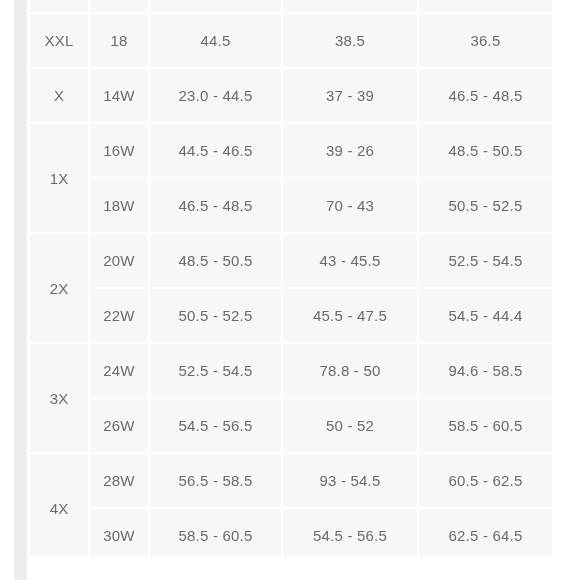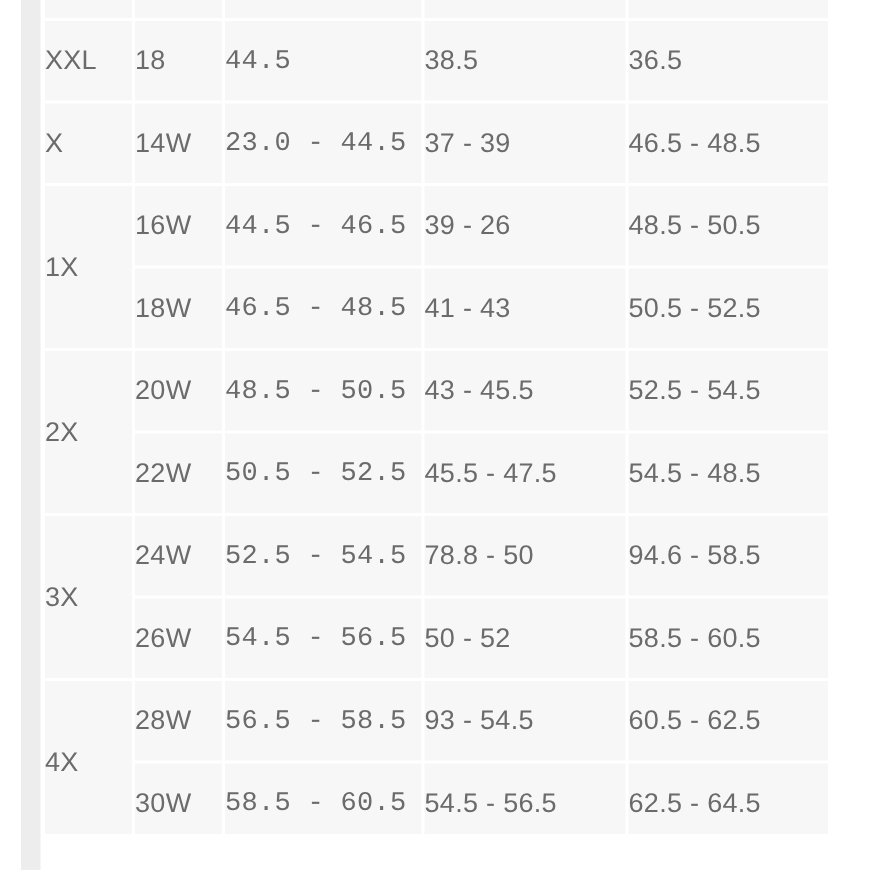--- a/index.html
+++ b/index.html
@@ -42,31 +42,32 @@
     border-spacing: 2px;
     width: 524px;
     table-layout: fixed;
     
     margin-top: -43px;
   }
 
   table.size-chart td {
     background: #f7f7f7;
     color: #6b6b6b;
-    font-size: 18px;
+    font-size: 15px;
+    text-align: center;
     vertical-align: middle;
     height: 53px;
     padding: 0;
     font-weight: 400;
     letter-spacing: 0.2px;
   }
 
   td.col-size   { width: 58px; }
   td.col-num    { width: 58px; }
-  td.col-bust   { width: 131px; font-family: Liberation Mono, monospace; }
+  td.col-bust   { width: 131px; }
   td.col-waist  { width: 134px; }
   td.col-hip    { width: 133px; }
 </style>
 </head>
 <body>
 
 <div id="gutter-strip"></div>
 
 <div id="chart-viewport">
   <table class="size-chart">
@@ -95,35 +96,35 @@
         <tr>
           <td class="col-size" rowspan="2">1X</td>
           <td class="col-num">16W</td>
           <td class="col-bust">44.5 - 46.5</td>
           <td class="col-waist">39 - 26</td>
           <td class="col-hip">48.5 - 50.5</td>
         </tr>
         <tr>
           <td class="col-num">18W</td>
           <td class="col-bust">46.5 - 48.5</td>
-          <td class="col-waist">41 - 43</td>
+          <td class="col-waist">70 - 43</td>
           <td class="col-hip">50.5 - 52.5</td>
         </tr>
         <tr>
           <td class="col-size" rowspan="2">2X</td>
           <td class="col-num">20W</td>
           <td class="col-bust">48.5 - 50.5</td>
           <td class="col-waist">43 - 45.5</td>
           <td class="col-hip">52.5 - 54.5</td>
         </tr>
         <tr>
           <td class="col-num">22W</td>
           <td class="col-bust">50.5 - 52.5</td>
           <td class="col-waist">45.5 - 47.5</td>
-          <td class="col-hip">54.5 - 48.5</td>
+          <td class="col-hip">54.5 - 44.4</td>
         </tr>
         <tr>
           <td class="col-size" rowspan="2">3X</td>
           <td class="col-num">24W</td>
           <td class="col-bust">52.5 - 54.5</td>
           <td class="col-waist">78.8 - 50</td>
           <td class="col-hip">94.6 - 58.5</td>
         </tr>
         <tr>
           <td class="col-num">26W</td>

